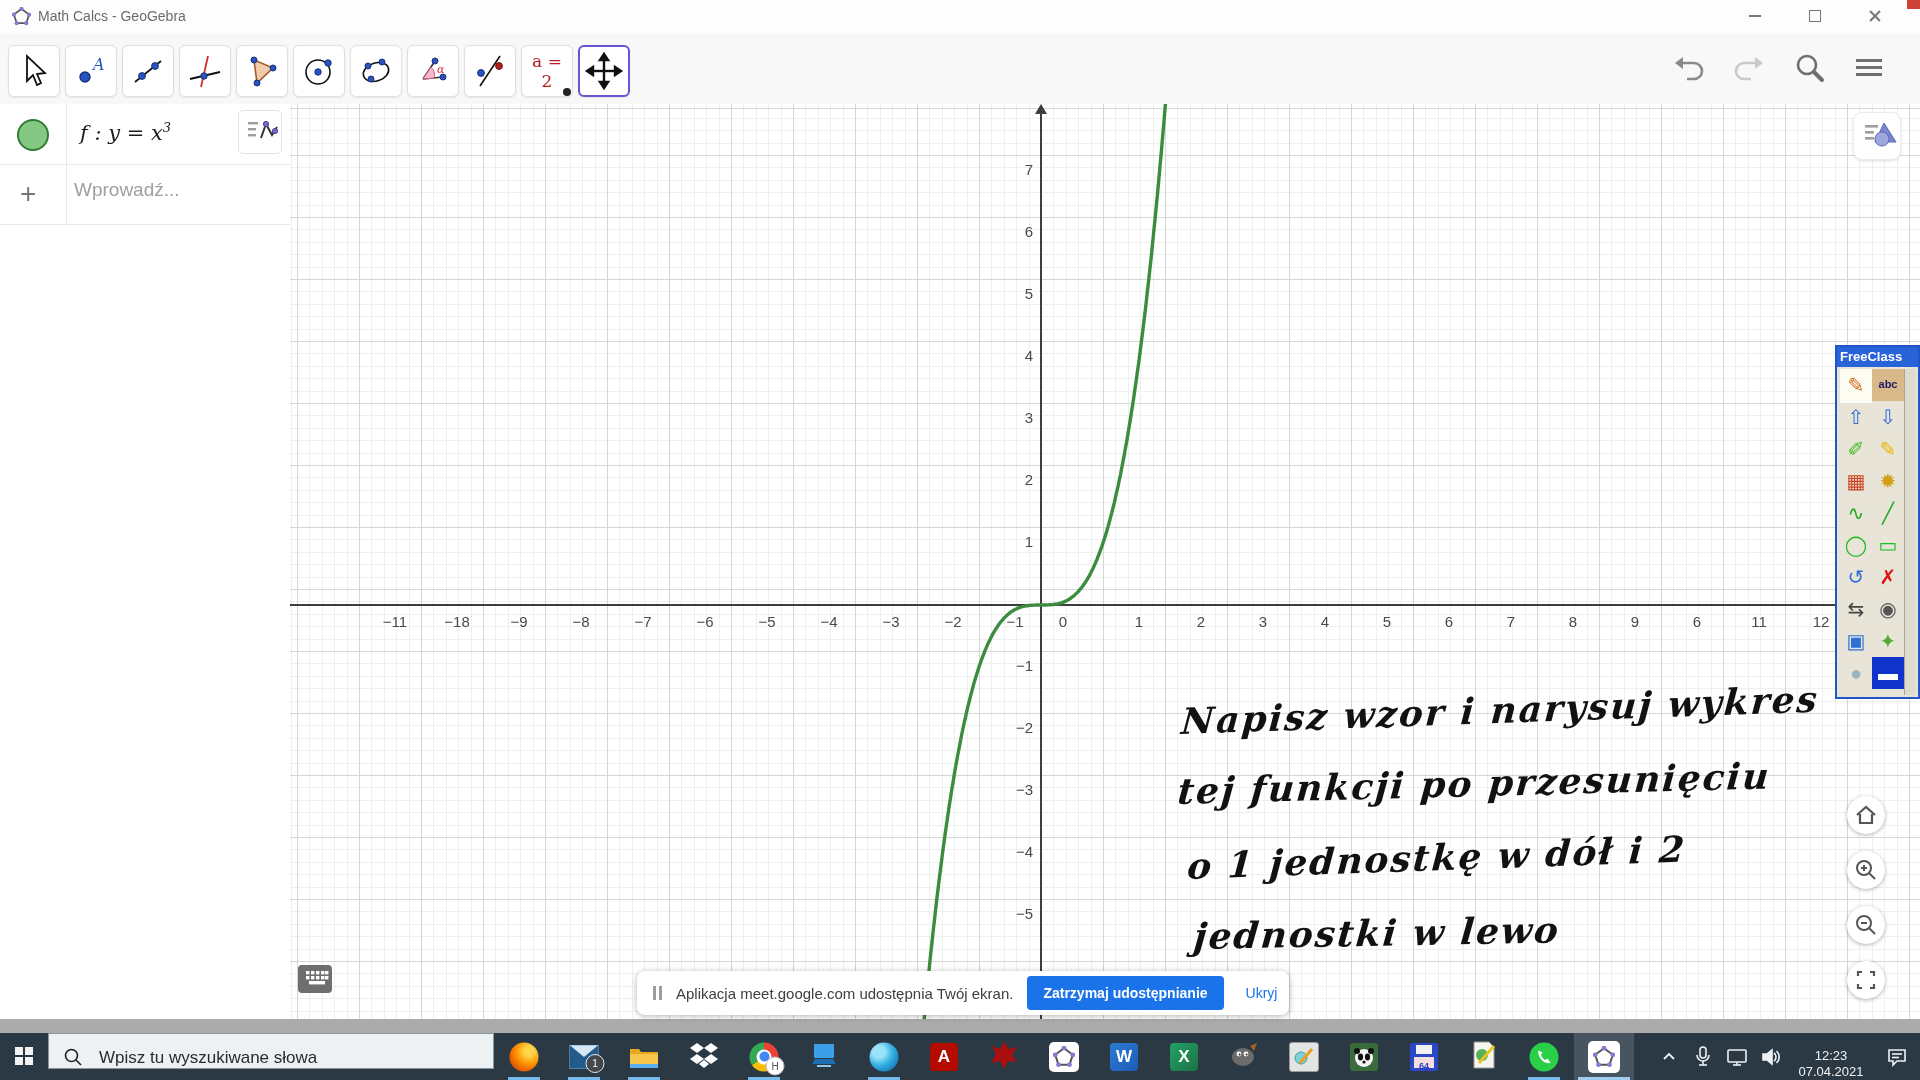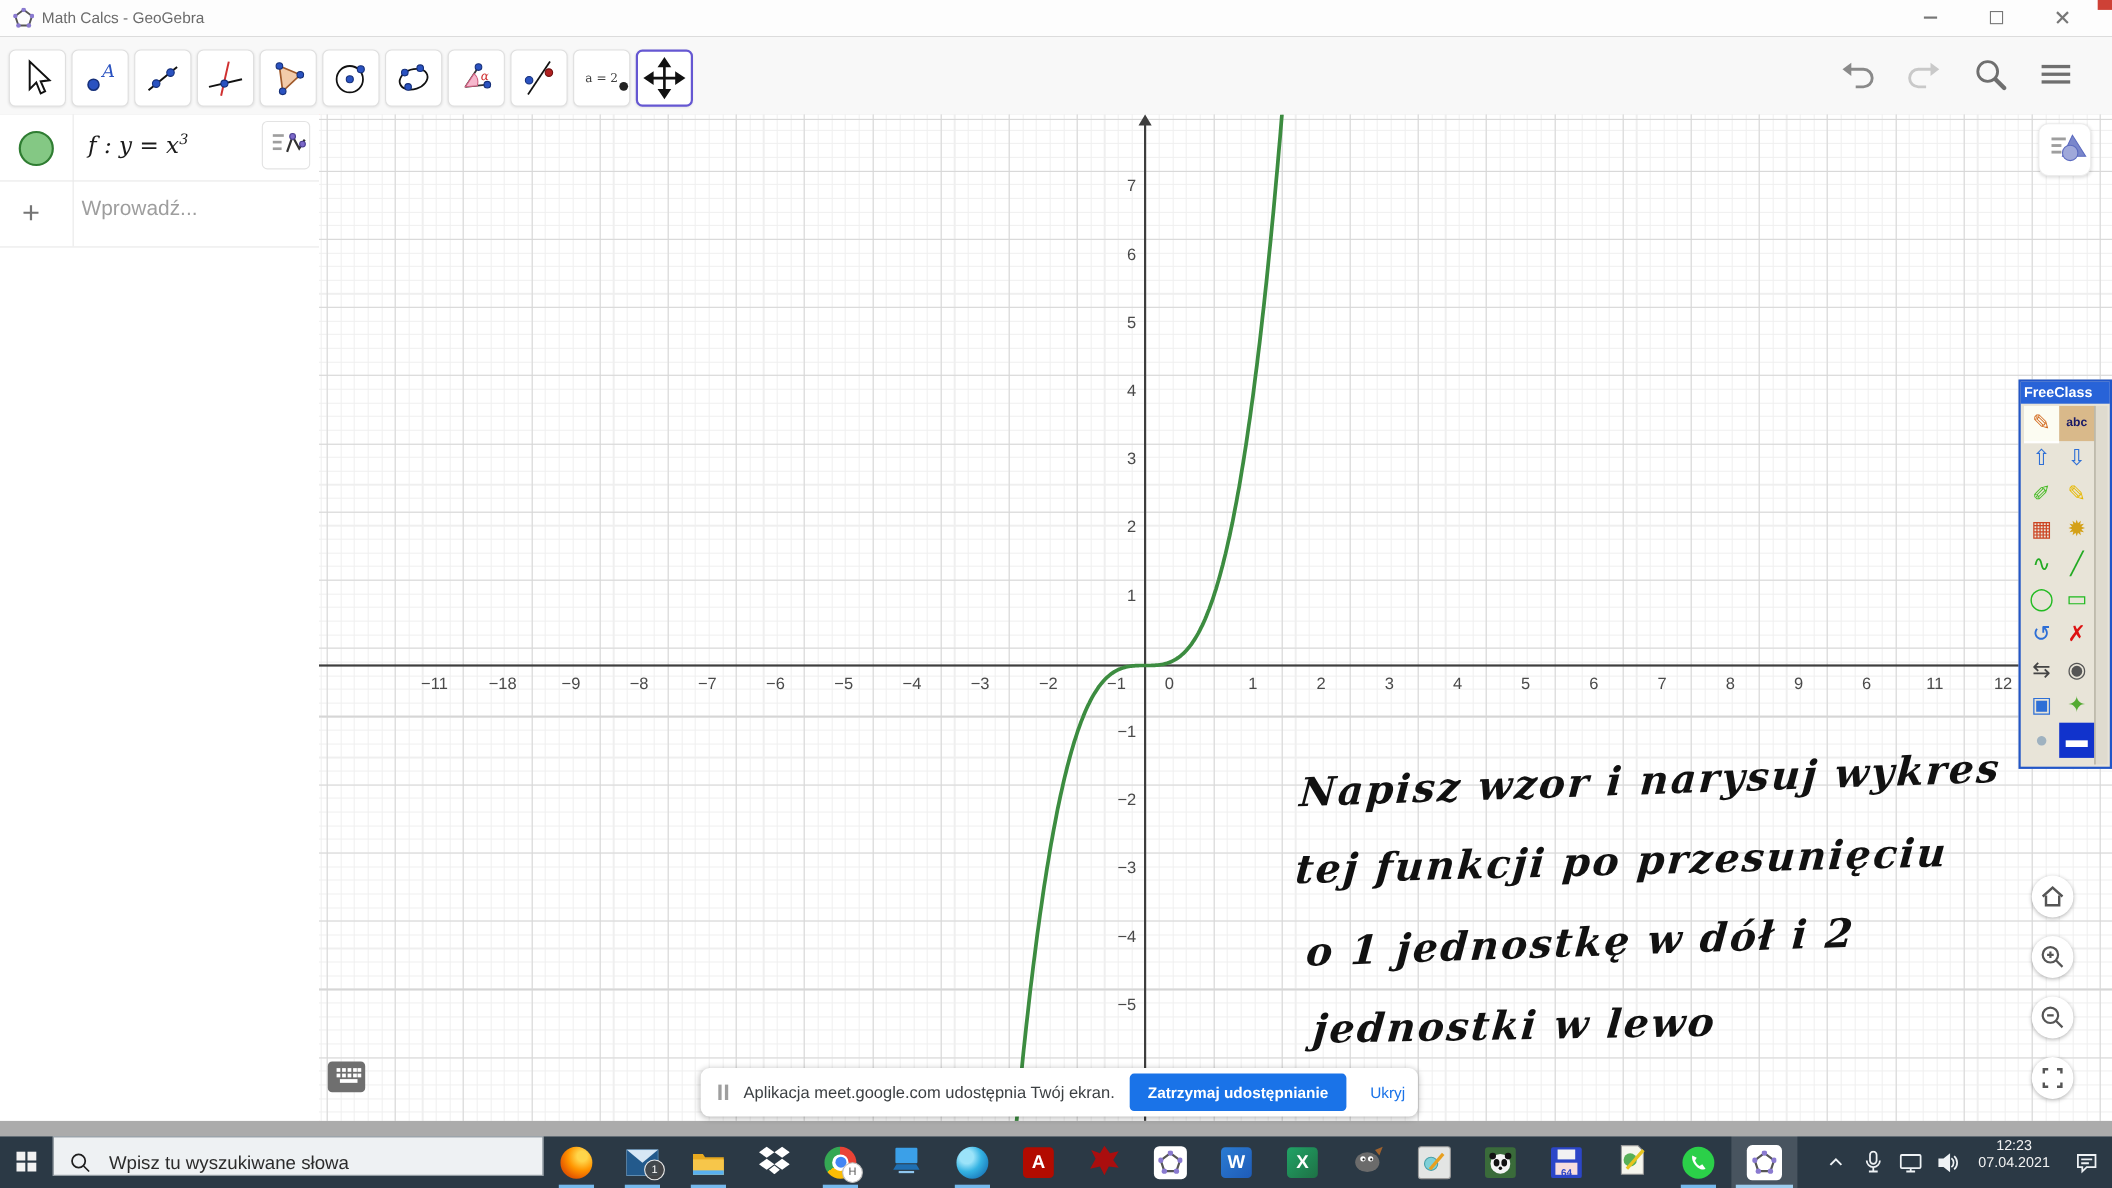--- a/index.html
+++ b/index.html
@@ -22,21 +22,21 @@
   .red-sliver{position:absolute;right:0;top:0;width:13px;height:9px;background:#ce4136;}
 
   
   .toolbar{position:absolute;left:0;top:33px;width:1920px;height:71px;background:#f8f8f8;
     border-bottom:1px solid #dadada;}
   .tool{position:absolute;top:12px;width:52px;height:52px;background:#fff;border:1px solid #dfdfdf;
     border-radius:6px;box-shadow:0 1px 2px rgba(0,0,0,.07);padding:0;cursor:pointer;}
   .tool.selected{border:2px solid #6557d2;}
   .tool svg{position:absolute;left:50%;top:50%;transform:translate(-50%,-50%);}
   .slider-wrap{position:absolute;left:50%;top:50%;transform:translate(-50%,-50%);width:40px;}
-  .slider-lbl{display:block;text-align:center;font-size:11px;color:#404040;font-family:"DejaVu Serif",serif;}
+  .slider-lbl{display:block;text-align:center;font-size:17px;color:#b91c1c;font-family:"DejaVu Serif",serif;}
   .slider-line{position:relative;margin-top:5px;height:2px;background:#333;}
   .slider-line i{position:absolute;left:16px;top:-3px;width:8px;height:8px;background:#222;border-radius:50%;}
   .tb-action{position:absolute;top:14px;width:44px;height:44px;background:transparent;border:none;cursor:pointer;}
 
   
   .algebra{position:absolute;left:0;top:104px;width:290px;height:915px;background:#fff;
     border-right:1px solid #fca5a5;}
   .alg-row{position:absolute;left:0;width:290px;height:60px;border-bottom:1px solid #e8e8e8;}
   .alg-col-div{position:absolute;left:66px;top:0;bottom:0;width:1px;background:#e8e8e8;}
   .alg-marker{position:absolute;left:17px;top:15px;width:28px;height:28px;border-radius:50%;
@@ -125,21 +125,21 @@
   .app{position:relative;width:60px;height:47px;cursor:pointer;}
   .app.active{background:rgba(255,255,255,.14);}
   .app .ic{position:absolute;left:50%;top:50%;transform:translate(-50%,-50%);}
   .app.run::after{content:"";position:absolute;left:14px;right:14px;bottom:0;height:3px;background:#76b9ed;}
   .app.active::after{content:"";position:absolute;left:4px;right:4px;bottom:0;height:3px;background:#9ecdee;}
   .badge{position:absolute;right:-6px;bottom:-4px;width:17px;height:17px;border-radius:50%;
     background:rgba(70,70,70,.9);border:1.5px solid #e8e8e8;color:#fff;font-size:10px;
     text-align:center;line-height:17px;}
   .sqicon{width:28px;height:28px;border-radius:4px;color:#fff;font-weight:bold;font-size:17px;
     text-align:center;line-height:28px;}
-  .tray{position:absolute;right:0;top:0;height:47px;display:flex;align-items:flex-start;}
+  .tray{position:absolute;right:0;top:0;height:47px;display:flex;align-items:flex-end;}
   .tray-btn{width:34px;height:47px;background:none;border:none;cursor:pointer;position:relative;}
   .tray-btn svg{position:absolute;left:50%;top:50%;transform:translate(-50%,-50%);}
   .clock{width:86px;text-align:center;color:#f2f2f2;font-size:13px;line-height:16px;cursor:default;}
   .notif-btn{width:46px;height:47px;background:none;border:none;cursor:pointer;position:relative;}
 
   
   .i-circle{border-radius:50%;}
 </style>
 </head>
 <body>

